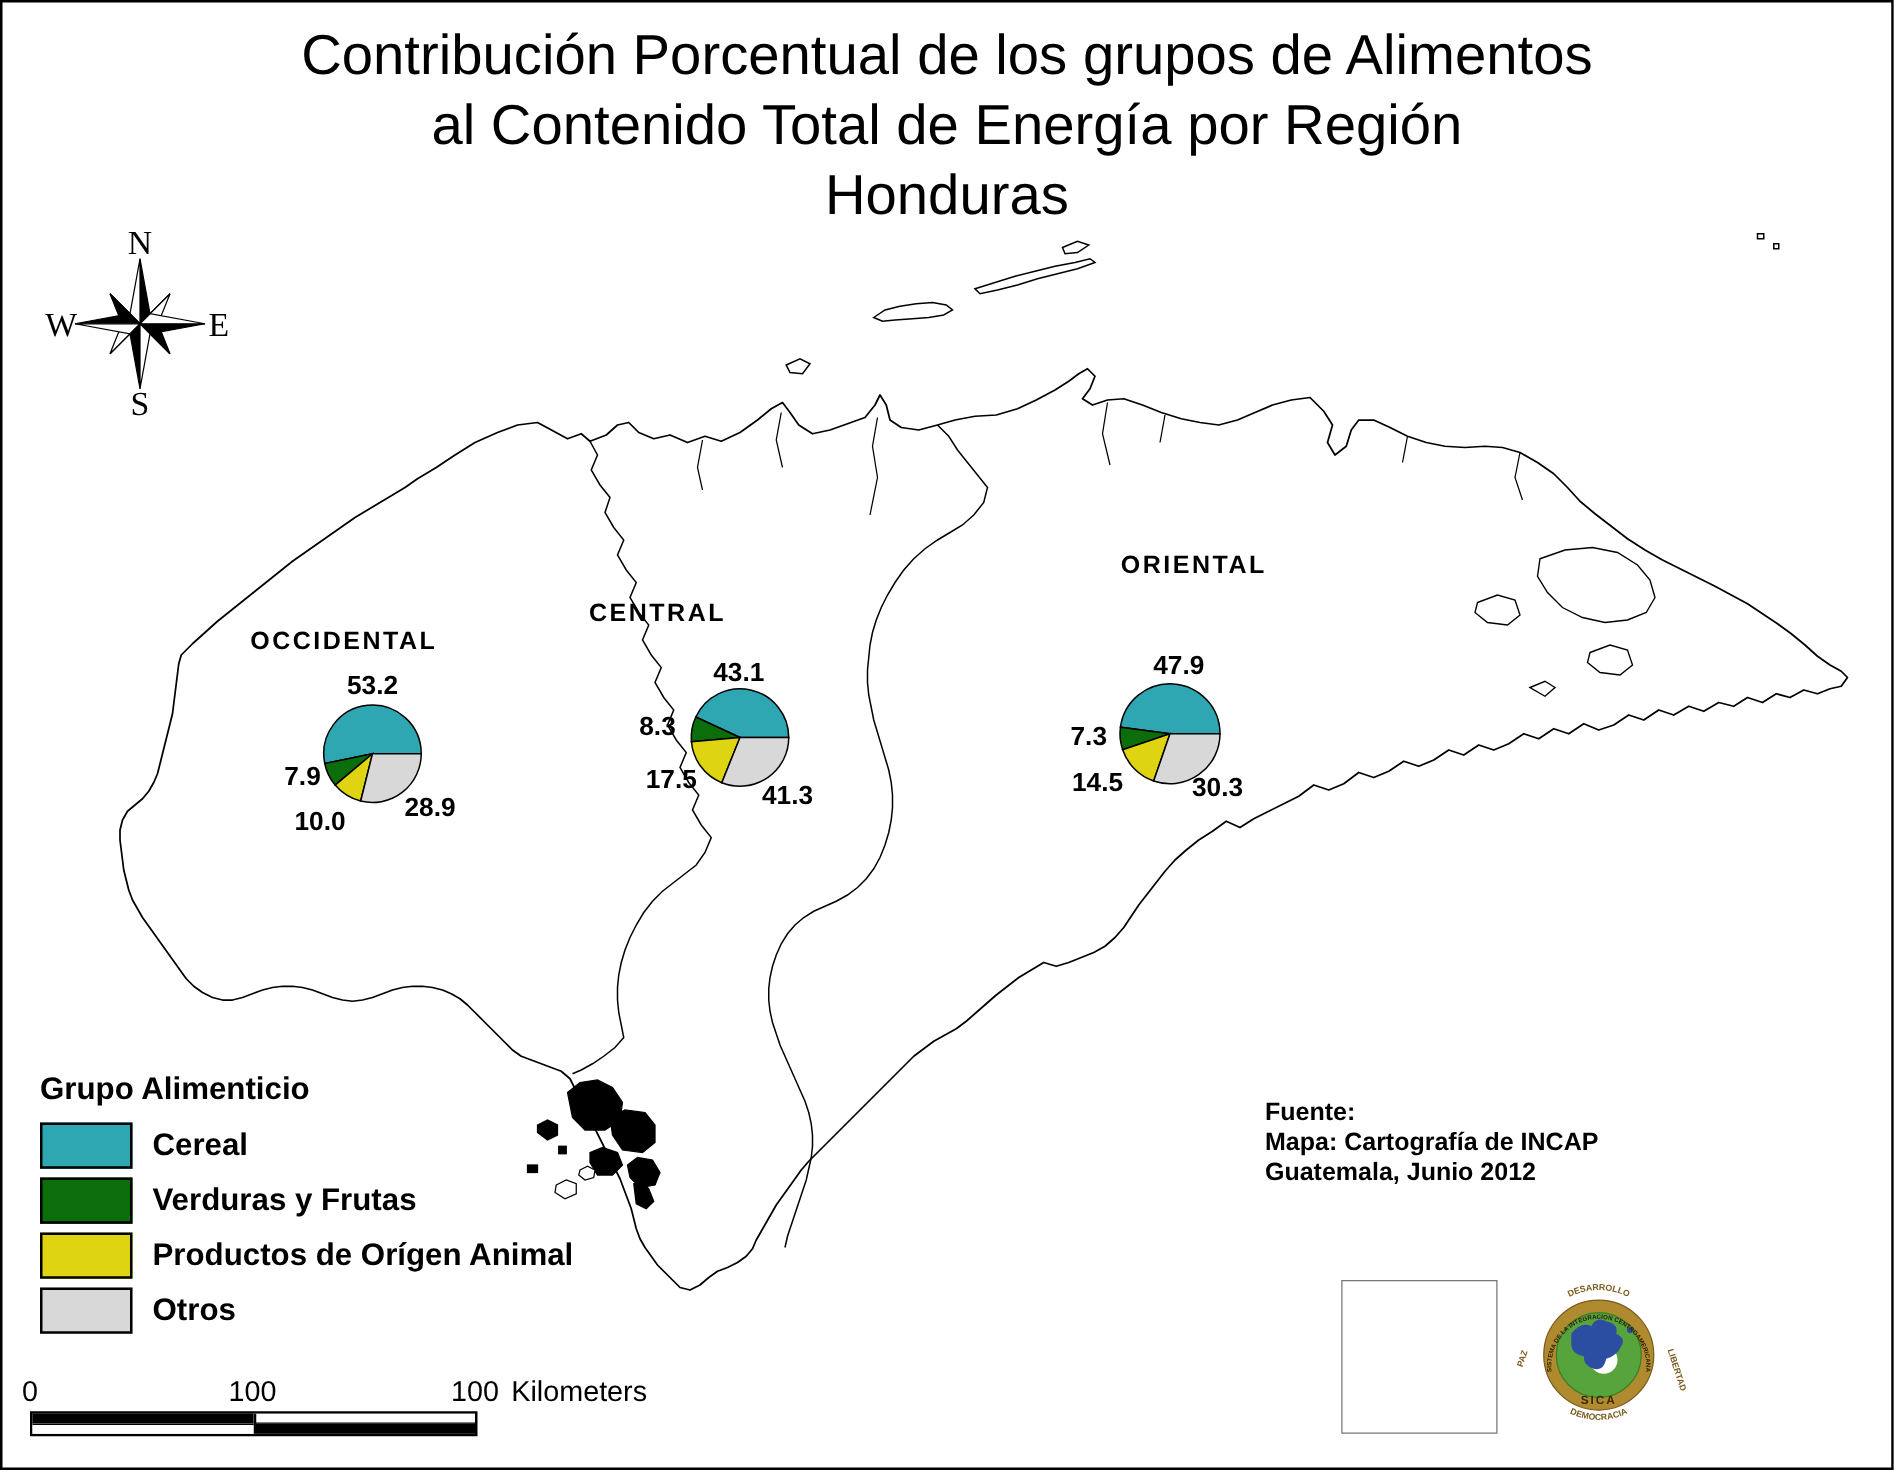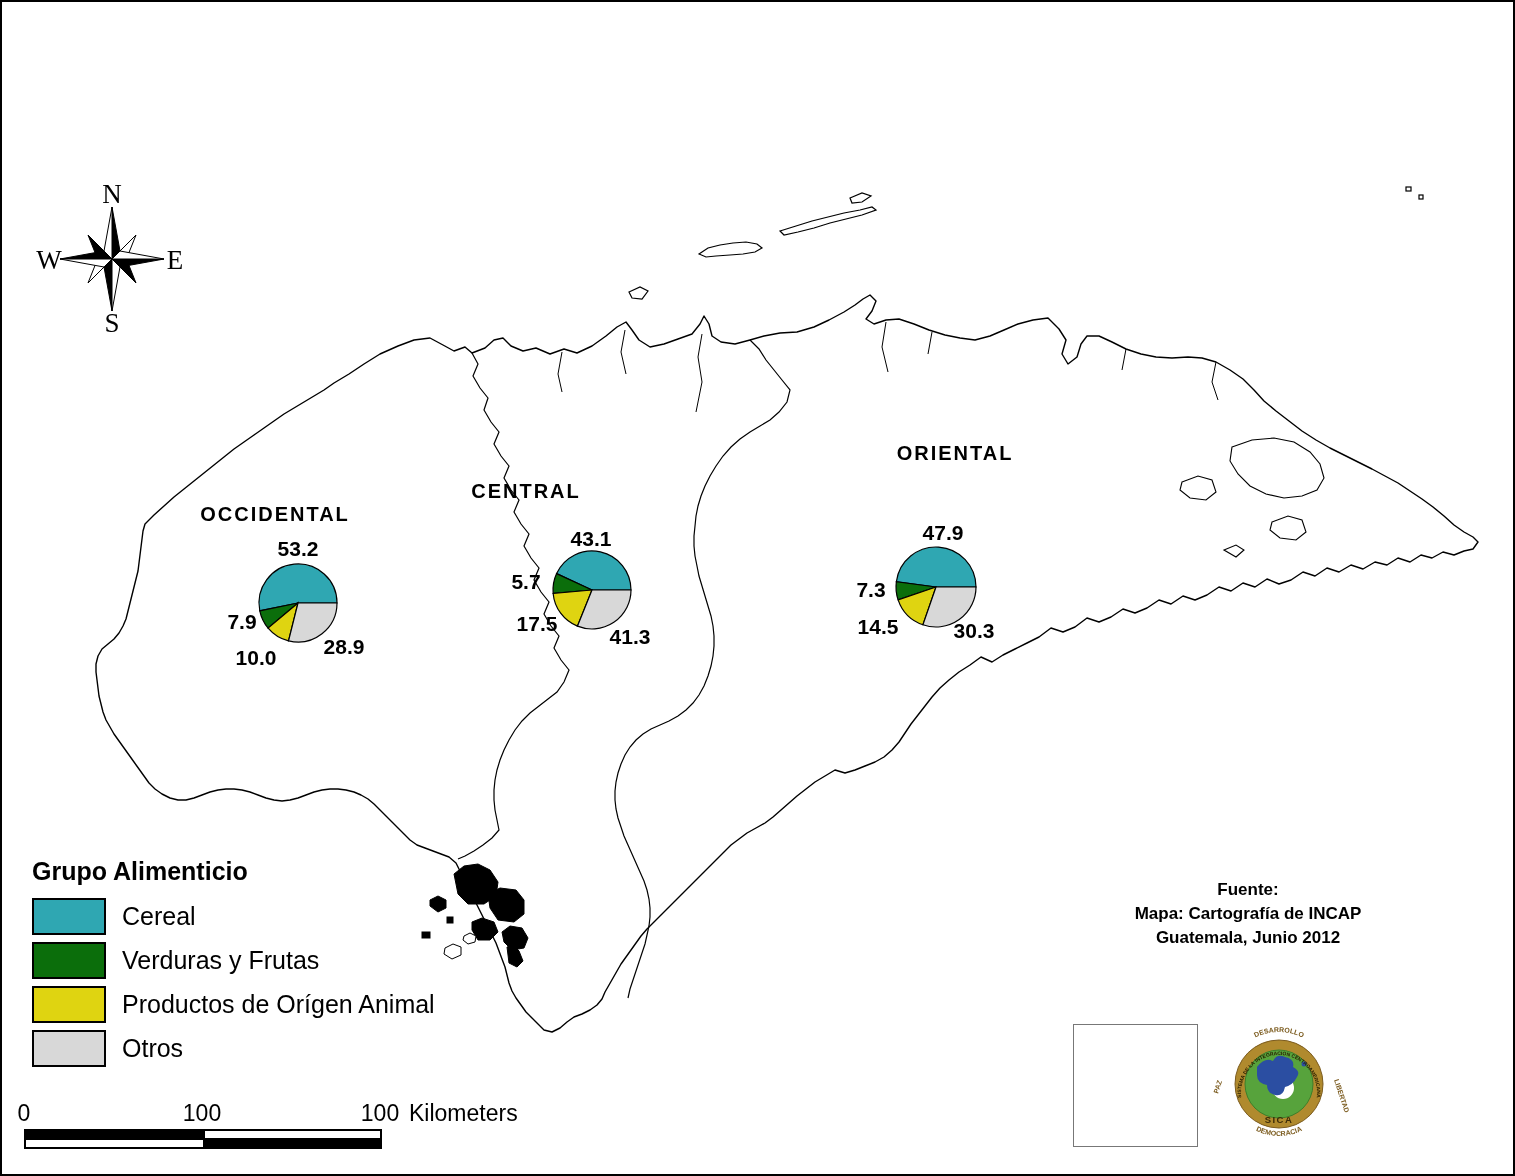--- a/index.html
+++ b/index.html
@@ -16,24 +16,24 @@
   .region-label{
     transform:translate(-50%,-50%);font-size:20px;font-weight:bold;letter-spacing:2px;white-space:nowrap;
   }
   .pie-label{
     transform:translate(-50%,-50%);font-size:21px;font-weight:bold;white-space:nowrap;
   }
   .legend{left:30px;top:855px;}
   .legend-title{font-size:25px;font-weight:bold;margin-bottom:8px;}
   .legend-row{display:flex;align-items:center;height:44px;}
   .swatch{width:74px;height:37px;border:2px solid #000;box-sizing:border-box;flex:0 0 auto;}
-  .legend-row span{margin-left:16px;font-size:25px;font-weight:normal;white-space:nowrap;}
+  .legend-row span{margin-left:16px;font-size:25px;font-weight:bold;white-space:nowrap;}
   .source{
-    left:1010px;top:876px;width:472px;text-align:center;
-    font-size:17px;line-height:24px;font-weight:bold;
+    left:1010px;top:876px;width:472px;text-align:left;
+    font-size:20px;line-height:24px;font-weight:bold;
   }
   .scalebar-nums{left:12px;top:1098px;width:540px;height:24px;font-size:23px;}
   .scalebar-nums i{font-style:normal;position:absolute;transform:translateX(-50%);}
   .scalebar-unit{transform:none !important;}
   .scalebar{
     left:22px;top:1127px;width:358px;height:20px;border:2px solid #000;box-sizing:border-box;
     display:flex;flex-wrap:wrap;
   }
   .sb-cell{width:50%;height:50%;box-sizing:border-box;}
   .sb-b{background:#000;}
@@ -190,32 +190,37 @@
       </text>
       <text font-size="7" font-weight="bold" fill="#7B5B1E">
         <textPath href="#sicaBottom" startOffset="50%" text-anchor="middle">DEMOCRACIA</textPath>
       </text>
       <text x="1332" y="1078" font-size="7" font-weight="bold" fill="#7B5B1E" transform="rotate(72 1332 1078)">LIBERTAD</text>
       <text x="1216" y="1092" font-size="7" font-weight="bold" fill="#7B5B1E" transform="rotate(-72 1216 1092)">PAZ</text>
       <text x="1277" y="1121" text-anchor="middle" font-size="9.5" font-weight="bold" fill="#3A2A08" letter-spacing="1.5">SICA</text>
     </g>
   </svg>
 
+  <div class="abs title">
+    <div>Contribución Porcentual de los grupos de Alimentos</div>
+    <div>al Contenido Total de Energía por Región</div>
+    <div>Honduras</div>
+  </div>
 
   <div class="abs region-label" style="left:273px;top:512px">OCCIDENTAL</div>
   <div class="abs region-label" style="left:524px;top:489px">CENTRAL</div>
   <div class="abs region-label" style="left:953px;top:451px">ORIENTAL</div>
 
   <div class="abs pie-label" style="left:296px;top:547px">53.2</div>
   <div class="abs pie-label" style="left:240px;top:620px">7.9</div>
   <div class="abs pie-label" style="left:254px;top:656px">10.0</div>
   <div class="abs pie-label" style="left:342px;top:645px">28.9</div>
 
   <div class="abs pie-label" style="left:589px;top:537px">43.1</div>
-  <div class="abs pie-label" style="left:524px;top:580px">5.7</div>
+  <div class="abs pie-label" style="left:524px;top:580px">8.3</div>
   <div class="abs pie-label" style="left:535px;top:622px">17.5</div>
   <div class="abs pie-label" style="left:628px;top:635px">41.3</div>
 
   <div class="abs pie-label" style="left:941px;top:531px">47.9</div>
   <div class="abs pie-label" style="left:869px;top:588px">7.3</div>
   <div class="abs pie-label" style="left:876px;top:625px">14.5</div>
   <div class="abs pie-label" style="left:972px;top:629px">30.3</div>
 
   <div class="abs legend">
     <div class="legend-title">Grupo Alimenticio</div>

